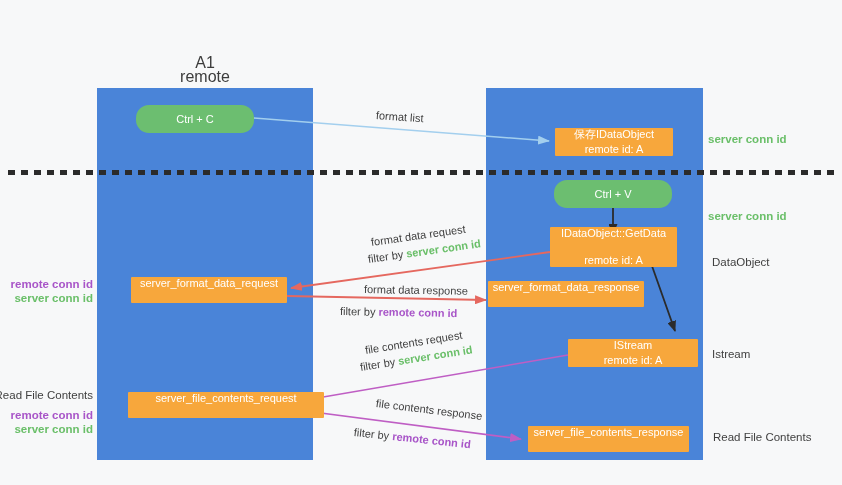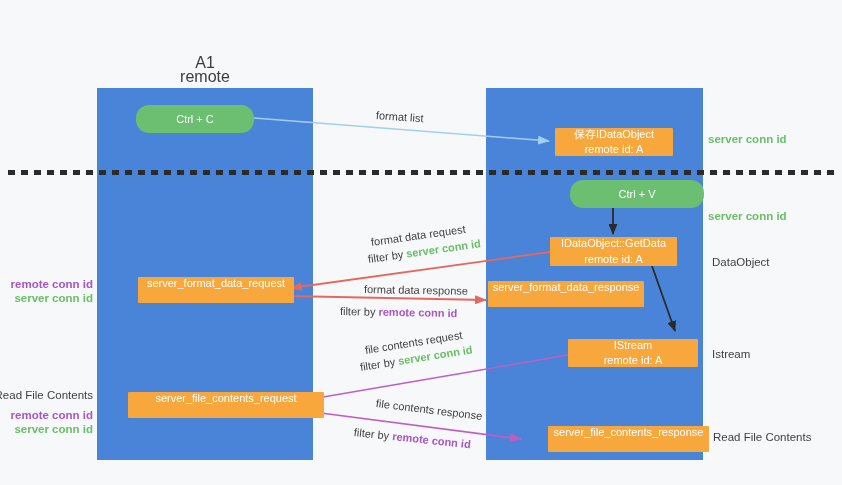--- a/index.html
+++ b/index.html
@@ -79,47 +79,47 @@
 
   <div class="node green" style="left:136px; top:105px; width:118px; height:28px;">
     <div>Ctrl + C</div>
   </div>
 
   <div class="node orange" style="left:555px; top:128px; width:118px; height:28px;">
     <div>保存IDataObject</div>
     <div>remote id: A</div>
   </div>
 
-  <div class="node green" style="left:554px; top:180px; width:134px; height:28px;margin-left:16px;">
+  <div class="node green" style="left:554px; top:180px; width:118px; height:28px;">
     <div>Ctrl + V</div>
   </div>
 
-  <div class="node orange" style="left:550px; top:237px; width:127px; height:29px;">
+  <div class="node orange" style="left:550px; top:227px; width:127px; height:40px;">
     <div>IDataObject::GetData</div>
     <div>remote id: A</div>
   </div>
 
-  <div class="node orange" style="left:131px; top:277px; width:156px; height:26px;margin-left:7px;">
+  <div class="node orange" style="left:131px; top:277px; width:156px; height:26px;">
     <div>server_format_data_request</div>
   </div>
 
   <div class="node orange" style="left:488px; top:281px; width:156px; height:26px;">
     <div>server_format_data_response</div>
   </div>
 
   <div class="node orange" style="left:568px; top:339px; width:130px; height:28px;">
     <div>IStream</div>
     <div>remote id: A</div>
   </div>
 
   <div class="node orange" style="left:128px; top:392px; width:196px; height:26px;">
     <div>server_file_contents_request</div>
   </div>
 
-  <div class="node orange" style="left:548px; top:426px; width:161px; height:26px;">
+  <div class="node orange" style="left:528px; top:426px; width:161px; height:26px;">
     <div>server_file_contents_response</div>
   </div>
 
   <div class="elabel" style="left:376px; top:109px; transform:rotate(4deg);">format list</div>
 
   <div class="elabel" style="left:371px; top:236px; transform:rotate(-8deg);">format data request</div>
   <div class="elabel" style="left:368px; top:253px; transform:rotate(-8deg);">
     <span>filter by</span>
     <span class="green-id">server conn id</span>
   </div>

